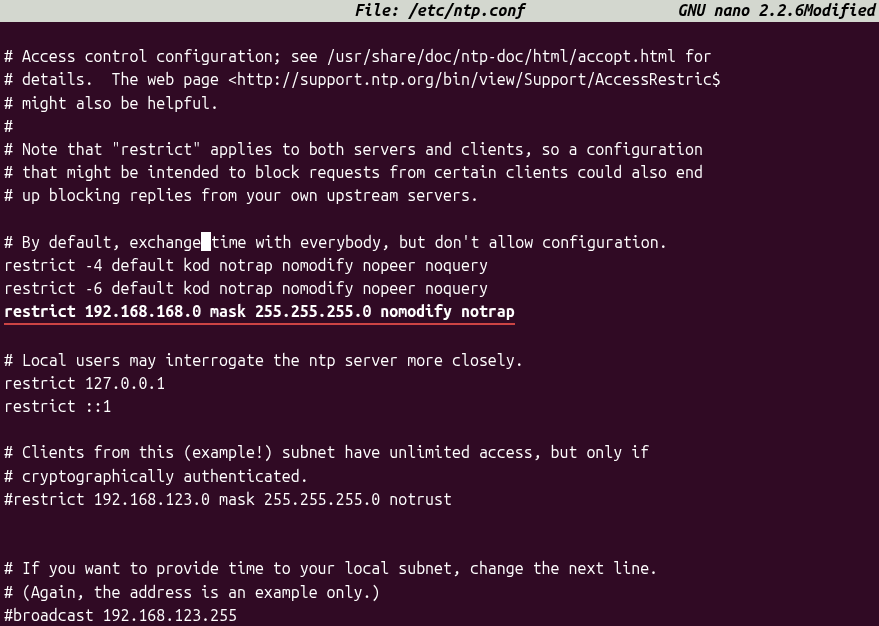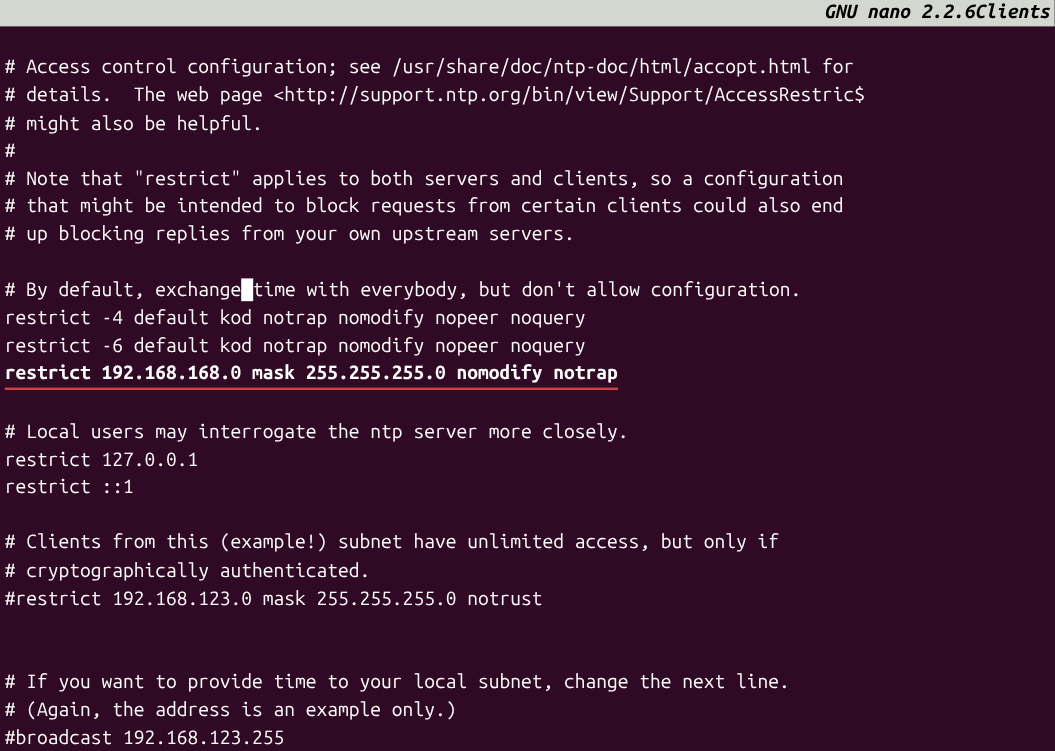--- a/index.html
+++ b/index.html
@@ -60,16 +60,17 @@
       border-bottom: 2px solid #cc4444;
       display: inline-block;
       font-weight: bold;
     }
   </style>
 </head>
 <body>
 
 <div class="title-bar">
   <span class="title-left">  GNU nano 2.2.6</span>
-  <span class="title-right">Clients</span>
+  <span class="title-center">File: /etc/ntp.conf</span>
+  <span class="title-right">Modified</span>
 </div>
 
 <div class="editor-content" id="editor-lines"><div class="line">&nbsp;</div><div class="line"># Access control configuration; see /usr/share/doc/ntp-doc/html/accopt.html for</div><div class="line"># details.  The web page &lt;http://support.ntp.org/bin/view/Support/AccessRestric$</div><div class="line"># might also be helpful.</div><div class="line">#</div><div class="line"># Note that "restrict" applies to both servers and clients, so a configuration</div><div class="line"># that might be intended to block requests from certain clients could also end</div><div class="line"># up blocking replies from your own upstream servers.</div><div class="line">&nbsp;</div><div class="line"><span># By default, exchange</span><span class="cursor"> </span><span>time with everybody, but don't allow configuration.</span></div><div class="line">restrict -4 default kod notrap nomodify nopeer noquery</div><div class="line">restrict -6 default kod notrap nomodify nopeer noquery</div><div class="line"><span class="underlined">restrict 192.168.168.0 mask 255.255.255.0 nomodify notrap</span></div><div class="line">&nbsp;</div><div class="line"># Local users may interrogate the ntp server more closely.</div><div class="line">restrict 127.0.0.1</div><div class="line">restrict ::1</div><div class="line">&nbsp;</div><div class="line"># Clients from this (example!) subnet have unlimited access, but only if</div><div class="line"># cryptographically authenticated.</div><div class="line">#restrict 192.168.123.0 mask 255.255.255.0 notrust</div><div class="line">&nbsp;</div><div class="line">&nbsp;</div><div class="line"># If you want to provide time to your local subnet, change the next line.</div><div class="line"># (Again, the address is an example only.)</div><div class="line">#broadcast 192.168.123.255</div></div>
 
 </body></html>

